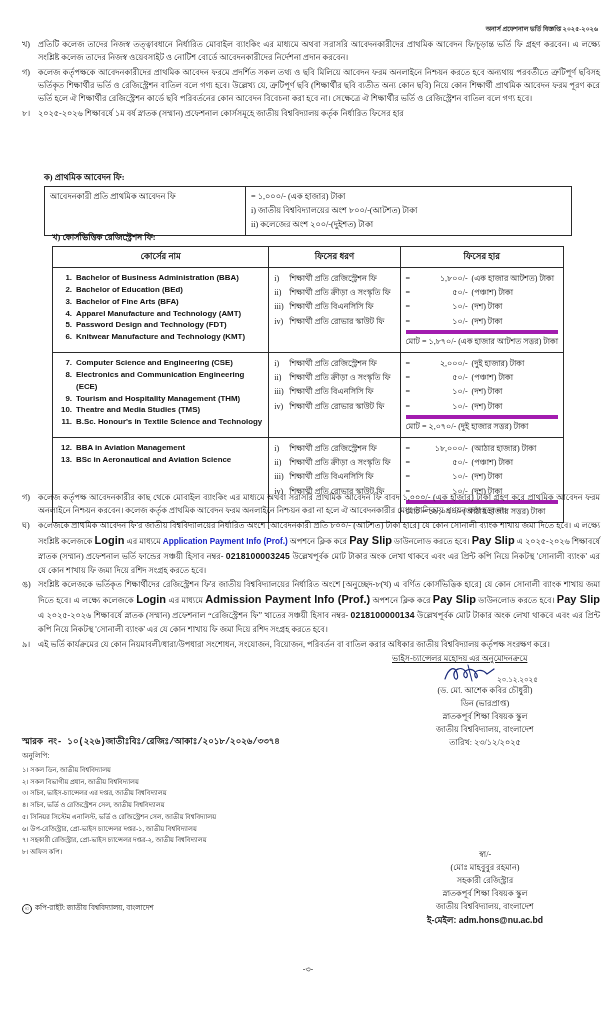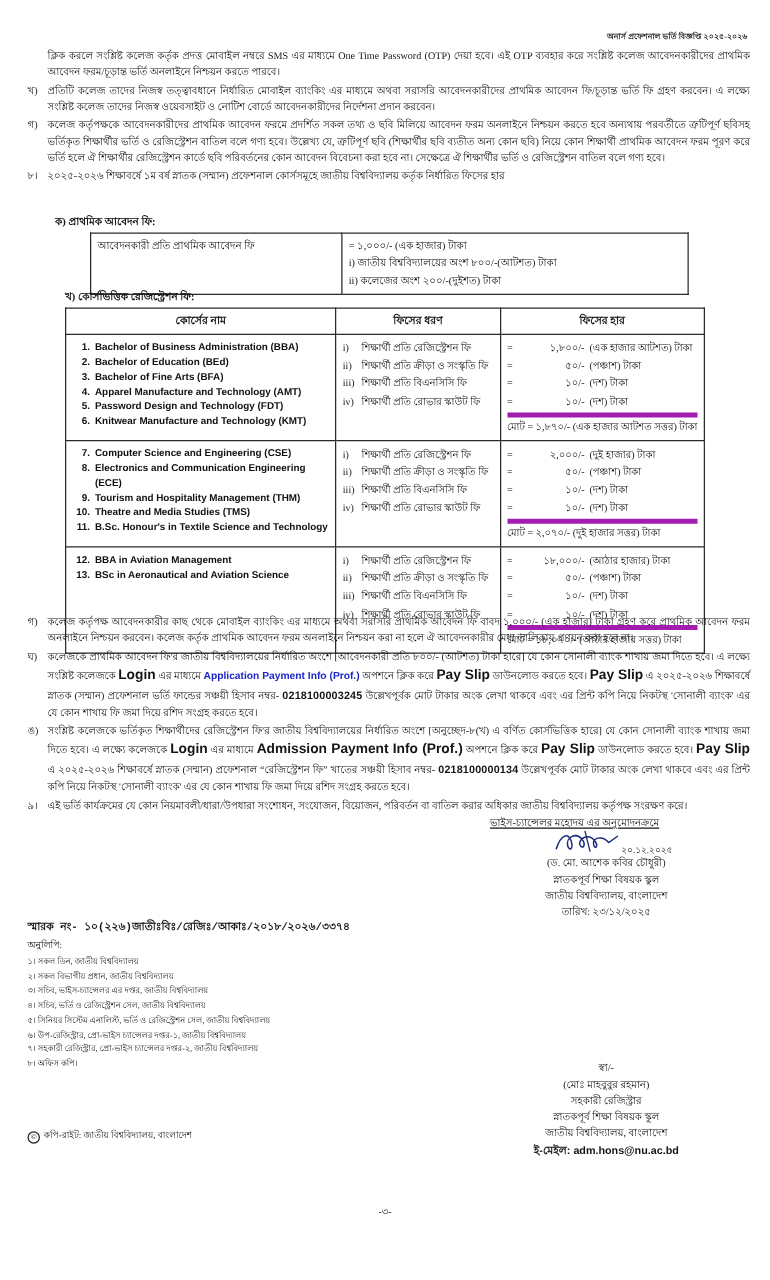--- a/index.html
+++ b/index.html
@@ -89,21 +89,21 @@
     font-weight: normal;
   }
   table.fee th {
     text-align: center;
     font-weight: bold;
     font-size: 8.6px;
     padding: 3px 4px;
   }
 
   
-  #table-primary-fee { left: 44px; top: 186px; width: 479px; margin-left: 28px; }
+  #table-primary-fee { left: 44px; top: 186px; width: 528px; }
   #table-primary-fee td.lbl { width: 190px; font-size: 8.2px; }
   #table-primary-fee td.val { font-size: 8.2px; }
   #table-primary-fee .fline { line-height: 1.72; white-space: nowrap; }
 
   
   #table-course-fee { left: 52px; top: 246px; width: 512px; }
   #table-course-fee col.c1 { width: 238px; }
   #table-course-fee col.c2 { width: 132px; }
   #table-course-fee col.c3 { width: 142px; }
   #table-course-fee td { padding: 4px 5px; }
@@ -211,24 +211,20 @@
   }
 </style>
 </head>
 <body>
 
 <div class="page">
 
   <div class="doc-header">অনার্স প্রফেশনাল ভর্তি বিজ্ঞপ্তি ২০২৫-২০২৬</div>
 
   <div class="body-block" style="top:38px;">
-    <div class="para nomarker">
-      <span class="marker"></span>
-      <span class="ptext">ক্লিক করলে সংশ্লিষ্ট কলেজ কর্তৃক প্রদত্ত মোবাইল নম্বরে SMS এর মাধ্যমে One Time Password (OTP) দেয়া হবে। এই OTP ব্যবহার করে সংশ্লিষ্ট কলেজ আবেদনকারীদের প্রাথমিক আবেদন ফরম/চূড়ান্ত ভর্তি অনলাইনে নিশ্চয়ন করতে পারবে।</span>
-    </div>
     <div class="para">
       <span class="marker">খ)</span>
       <span class="ptext">প্রতিটি কলেজ তাদের নিজস্ব তত্ত্বাবধানে নির্ধারিত মোবাইল ব্যাংকিং এর মাধ্যমে অথবা সরাসরি আবেদনকারীদের প্রাথমিক আবেদন ফি/চূড়ান্ত ভর্তি ফি গ্রহণ করবেন। এ লক্ষ্যে সংশ্লিষ্ট কলেজ তাদের নিজস্ব ওয়েবসাইট ও নোটিশ বোর্ডে আবেদনকারীদের নির্দেশনা প্রদান করবেন।</span>
     </div>
     <div class="para">
       <span class="marker">গ)</span>
       <span class="ptext">কলেজ কর্তৃপক্ষকে আবেদনকারীদের প্রাথমিক আবেদন ফরমে প্রদর্শিত সকল তথ্য ও ছবি মিলিয়ে আবেদন ফরম অনলাইনে নিশ্চয়ন করতে হবে অন্যথায় পরবর্তীতে ত্রুটিপূর্ণ ছবিসহ ভর্তিকৃত শিক্ষার্থীর ভর্তি ও রেজিস্ট্রেশন বাতিল বলে গণ্য হবে। উল্লেখ্য যে, ত্রুটিপূর্ণ ছবি (শিক্ষার্থীর ছবি ব্যতীত অন্য কোন ছবি) নিয়ে কোন শিক্ষার্থী প্রাথমিক আবেদন ফরম পূরণ করে ভর্তি হলে ঐ শিক্ষার্থীর রেজিস্ট্রেশন কার্ডে ছবি পরিবর্তনের কোন আবেদন বিবেচনা করা হবে না। সেক্ষেত্রে ঐ শিক্ষার্থীর ভর্তি ও রেজিস্ট্রেশন বাতিল বলে গণ্য হবে।</span>
     </div>
     <div class="para">
       <span class="marker">৮।</span>
@@ -500,20 +496,21 @@
   <div class="approval" style="left:392px; top:652px;">ভাইস-চ্যান্সেলর মহোদয় এর অনুমোদনক্রমে</div>
 
   <svg class="sig-scribble" style="left:442px; top:663px;" viewBox="0 0 54 20">
     <path d="M3 16 C7 4, 13 3, 15 10 C17 17, 13 18, 12 13 C11 7, 19 2, 24 9 C27 13, 24 17, 22 13 C20 8, 29 3, 34 10 C37 14, 34 17, 33 13 C31 7, 40 5, 45 11 L52 6" fill="none" stroke="#1a2a7a" stroke-width="1.2" stroke-linecap="round"></path>
     <path d="M26 2 L30 18" fill="none" stroke="#1a2a7a" stroke-width="1" stroke-linecap="round"></path>
   </svg>
   <div class="sig-date" style="left:497px; top:674px;">২০.১২.২০২৫</div>
 
   <div class="sig-block" style="left:372px; top:684px; width:226px;">
     <div class="ln">(ড. মো. আশেক কবির চৌধুরী)</div>
+    <div class="ln">ডিন (ভারপ্রাপ্ত)</div>
     <div class="ln">স্নাতকপূর্ব শিক্ষা বিষয়ক স্কুল</div>
     <div class="ln">জাতীয় বিশ্ববিদ্যালয়, বাংলাদেশ</div>
     <div class="ln">তারিখ: ২৩/১২/২০২৫</div>
   </div>
 
   <div class="memo">
     <div class="memo-no">স্মারক নং- ১০(২২৬)জাতীঃবিঃ/রেজিঃ/আকাঃ/২০১৮/২০২৬/৩৩৭৪</div>
     <div class="memo-sub">অনুলিপি:</div>
     <ol class="dist">
       <li>১। সকল ডিন, জাতীয় বিশ্ববিদ্যালয়</li>

